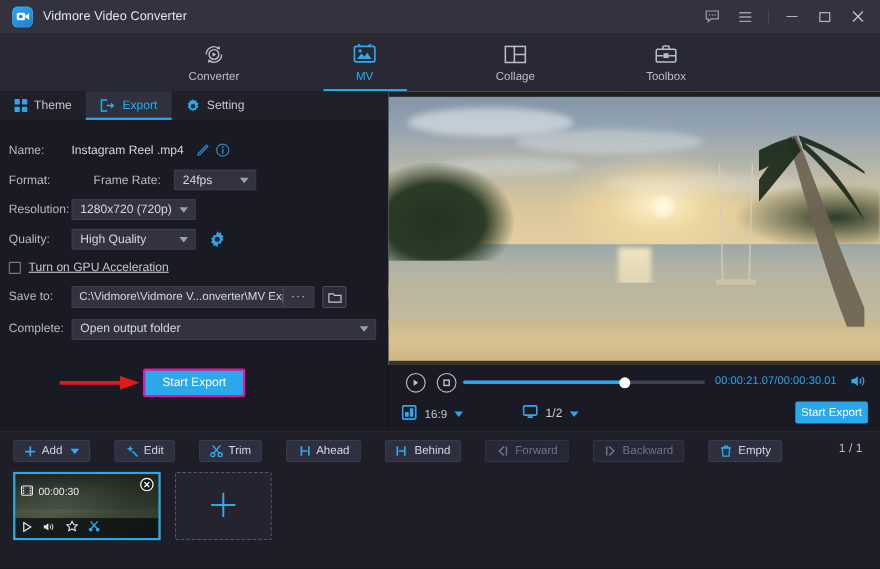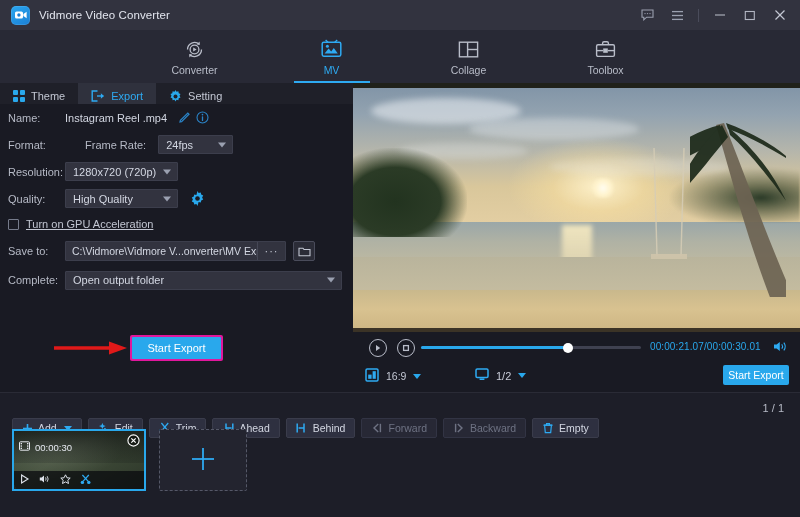--- a/index.html
+++ b/index.html
@@ -75,21 +75,21 @@
     padding: 0 13px; color: #c3c7d3; position: relative; font-size: 11px;
   }
   .subtab.active { background: #2f313d; color: #2eaaf2; }
   .subtab.active::after {
     content: ""; position: absolute; left: 0; right: 0; bottom: 0; height: 2px; background: #2eaaf2;
   }
   .subtab .sicon { display: flex; align-items: center; }
 
   
   .leftpanel {
-    position: absolute; left: 0; top: 104px; width: 353px; height: 283px;
+    position: absolute; left: 0; top: 123px; width: 353px; height: 283px;
     background: #191a23;
   }
   .frow { display: flex; align-items: center; height: 27px; padding-left: 8px; }
   .flabel { width: 57px; color: #b6bac6; font-size: 11px; flex: none; }
   .fname { color: #d2d6e1; font-size: 11px; }
 
   .iconbtn { width: 18px; height: 18px; display: flex; align-items: center; justify-content: center; }
 
   .select {
     height: 19px; background: #32333f; border: 1px solid #3c3e4c;
@@ -238,21 +238,21 @@
     background: #29a8ec; color: #fff; font-size: 10.5px; border: none; border-radius: 2px;
     display: flex; align-items: center; justify-content: center;
     font-family: "Liberation Sans", sans-serif;
   }
 
   
   .bottombar {
     position: absolute; left: 0; top: 392px; width: 800px; height: 125px;
     background: #1d1e28; border-top: 1px solid #2a2b36;
   }
-  .toolstrip { position: absolute; left: 12px; top: 25px; display: flex; gap: 6px; align-items: center; }
+  .toolstrip { position: absolute; left: 12px; top: 7px; display: flex; gap: 22px; align-items: center; }
   .tbtn {
     height: 20px; background: #2e3040; border: 1px solid #3a3c4b; border-radius: 2px;
     display: flex; align-items: center; gap: 5px; padding: 0 9px;
     color: #d3d7e2; font-size: 10.5px;
   }
   .tbtn.dim { color: #6e7283; background: #272835; border-color: #323444; }
   .tbtn .ticon { display: flex; align-items: center; }
   .pagecount { position: absolute; right: 16px; top: 9px; color: #b6bac6; font-size: 11px; }
 
   .tracks { position: absolute; left: 12px; top: 36px; display: flex; gap: 13px; }

